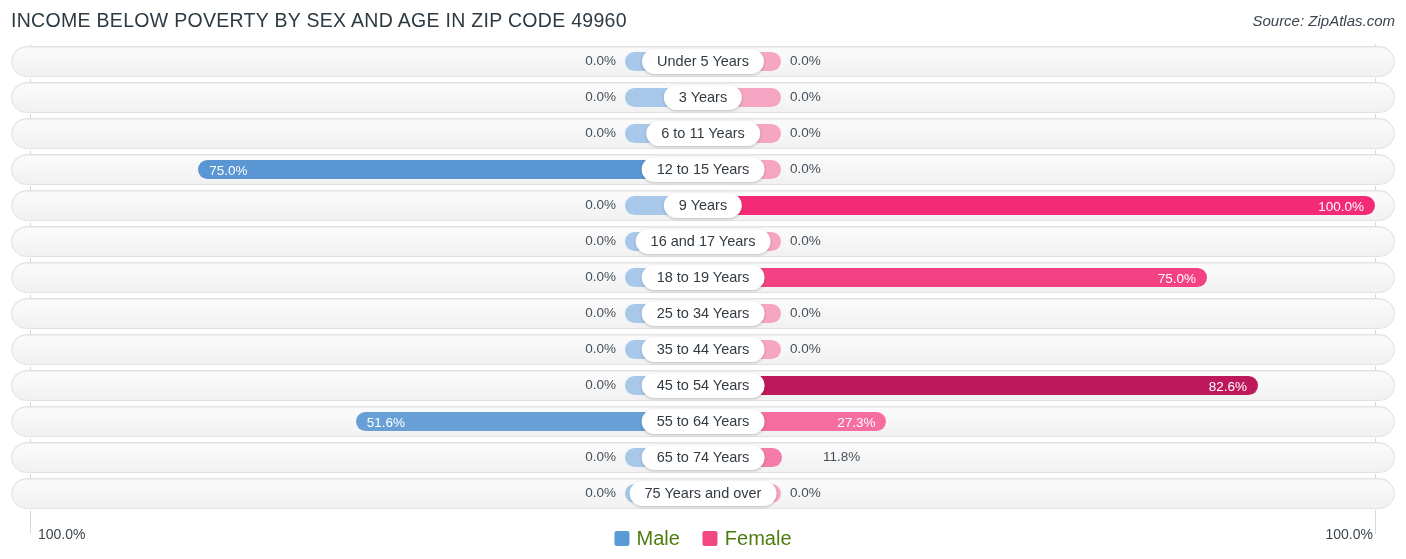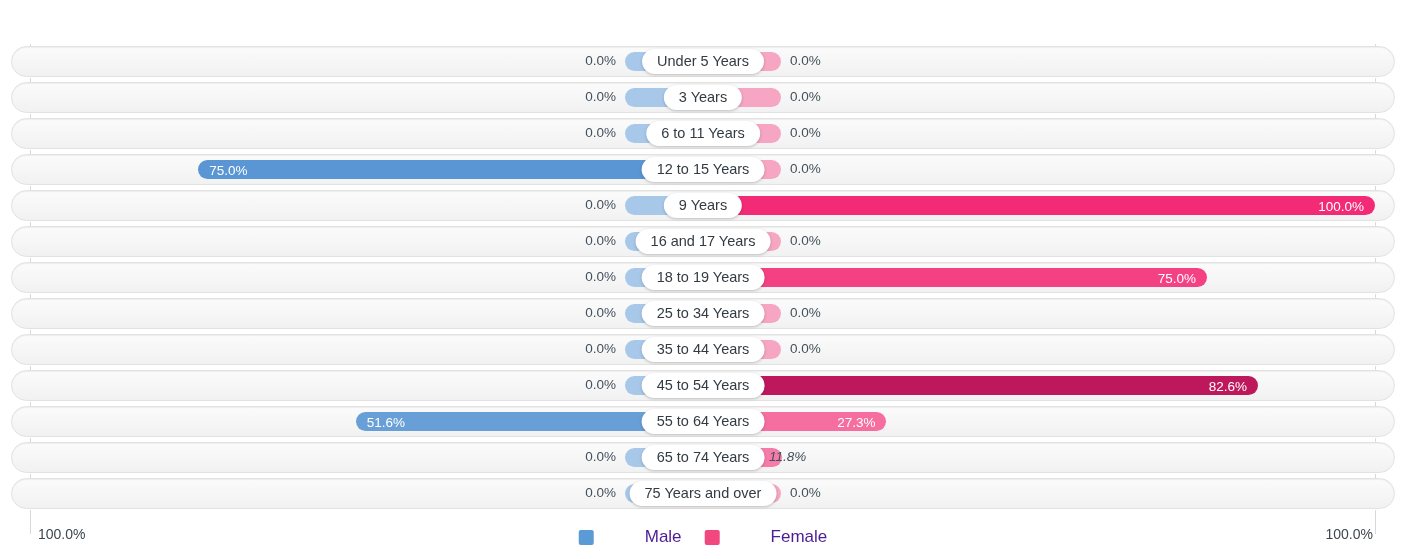--- a/index.html
+++ b/index.html
@@ -94,27 +94,31 @@
   .footer-tick.l { left: 30px; }
   .footer-tick.r { left: 1375px; }
 
   .legend {
     position: absolute; left: 50%; transform: translateX(-50%);
     top: 11px; display: flex; align-items: center; gap: 9px;
     white-space: nowrap;
   }
   .legend .item { display: flex; align-items: center; gap: 7px; }
   .legend .swatch { width: 15px; height: 15px; border-radius: 2px; }
-  .legend .lbl { font-size: 17px; color: #4c1d95; margin-left: 44px; }
+  .legend .lbl { font-size: 20px; color: #4d7c0f; }
 </style>
 </head>
 <body>
 
 <div id="app">
 
+  <div class="header">
+    <div class="title">INCOME BELOW POVERTY BY SEX AND AGE IN ZIP CODE 49960</div>
+    <div class="source">Source: ZipAtlas.com</div>
+  </div>
 
   <div class="plot" id="plot">
     <div class="axis-line left"></div>
     <div class="axis-line right"></div>
   <div class="row" style="top: 0px;">
         <div class="track"></div>
         <div class="bar male" style="width: 78px; background: rgb(168, 200, 234);"></div>
         <div class="outlabel male" style="right: 790px;">0.0%</div>
         <div class="bar female" style="width: 78px; background: rgb(246, 166, 194);"></div>
         <div class="outlabel female" style="left: 790px;">0.0%</div>
@@ -204,21 +208,21 @@
         <div class="bar female" style="width: 183.456px; background: rgb(245, 110, 159);">
           <span class="inlabel">27.3%</span>
         </div>
         <div class="chip" style="left: 703px;">55 to 64 Years</div>
       </div>
       <div class="row" style="top: 396px;">
         <div class="track"></div>
         <div class="bar male" style="width: 78px; background: rgb(168, 200, 234);"></div>
         <div class="outlabel male" style="right: 790px;">0.0%</div>
         <div class="bar female" style="width: 79.296px; background: rgb(245, 124, 168);"></div>
-        <div class="outlabel female" style="left: 769px; font-style: italic;">11.8%</div>
+        <div class="outlabel female" style="left: 823px;">11.8%</div>
         <div class="chip" style="left: 703px;">65 to 74 Years</div>
       </div>
       <div class="row" style="top: 432px;">
         <div class="track"></div>
         <div class="bar male" style="width: 78px; background: rgb(168, 200, 234);"></div>
         <div class="outlabel male" style="right: 790px;">0.0%</div>
         <div class="bar female" style="width: 78px; background: rgb(246, 166, 194);"></div>
         <div class="outlabel female" style="left: 790px;">0.0%</div>
         <div class="chip" style="left: 703px;">75 Years and over</div>
       </div>

